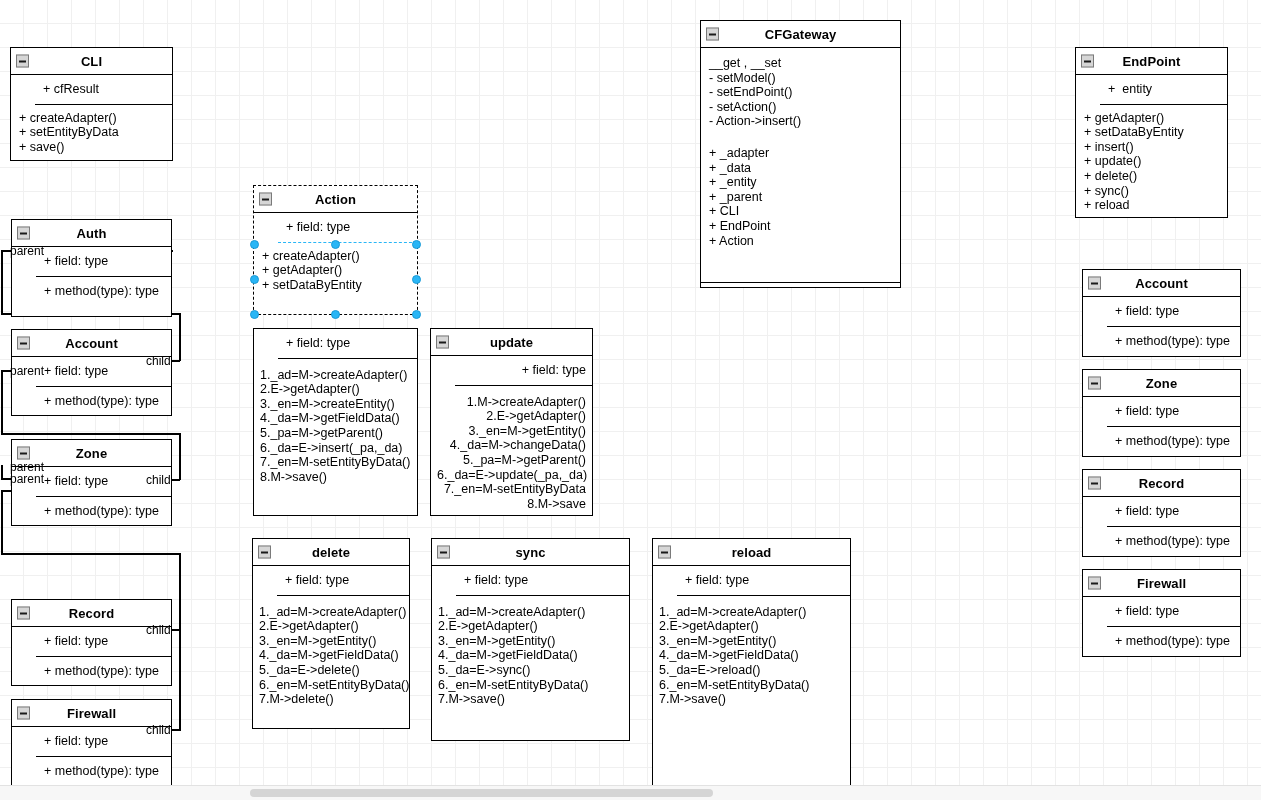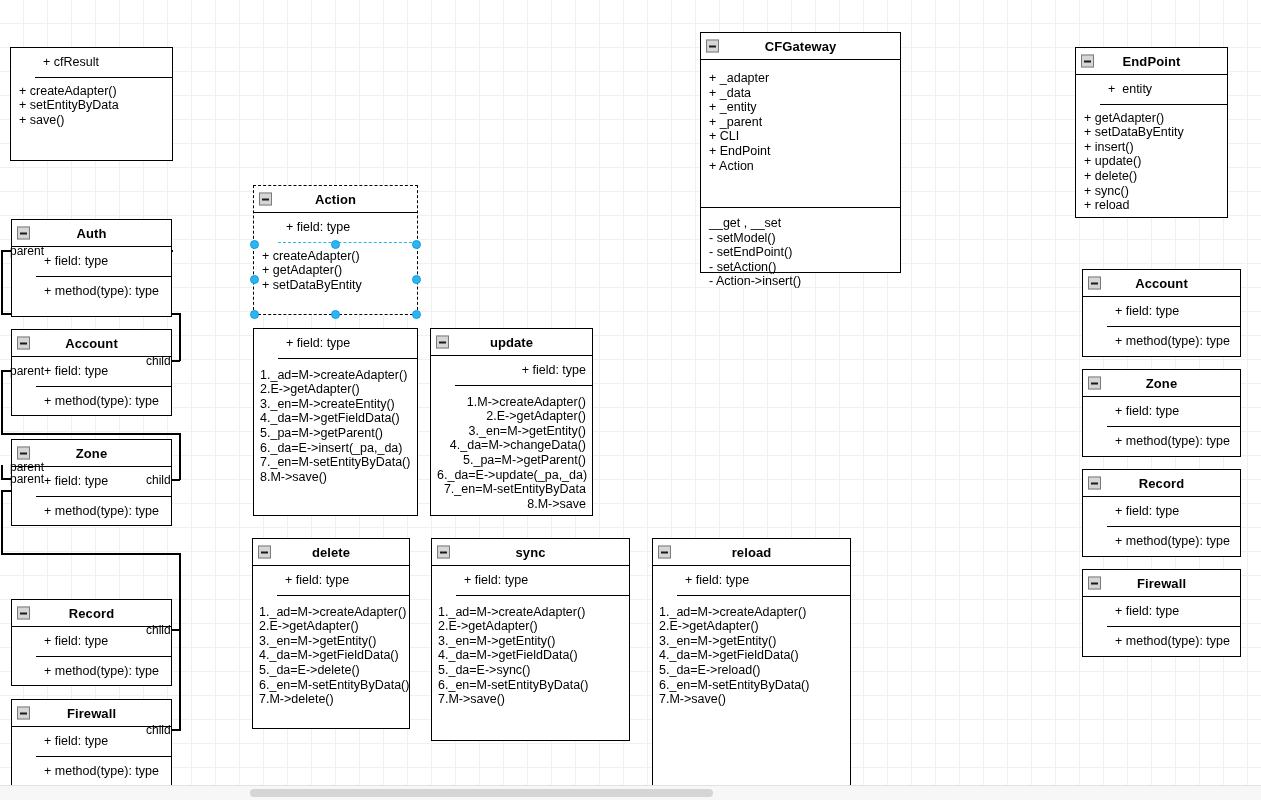--- a/index.html
+++ b/index.html
@@ -195,20 +195,24 @@
   <div class="edge-label" style="left:10px; top:245px;">parent</div>
   <div class="edge-label" style="left:10px; top:365px;">parent</div>
   <div class="edge-label" style="left:146px; top:355px;">child</div>
   <div class="edge-label" style="left:10px; top:461px;">parent</div>
   <div class="edge-label" style="left:10px; top:473px;">parent</div>
   <div class="edge-label" style="left:146px; top:474px;">child</div>
   <div class="edge-label" style="left:146px; top:624px;">child</div>
   <div class="edge-label" style="left:146px; top:724px;">child</div>
 
   <div class="uml" style="left:10px; top:47px; width:163px; height:114px;">
+    <div class="hdr">
+      <span class="collapse-icon"></span>
+      <span class="title">CLI</span>
+    </div>
     <div class="sect div field">
       <div class="ln">+ cfResult</div>
     </div>
     <div class="sect">
       <div class="ln">+ createAdapter()</div>
       <div class="ln">+ setEntityByData</div>
       <div class="ln">+ save()</div>
     </div>
   </div>
 
@@ -229,40 +233,40 @@
 
   <div class="handle" style="left:250px; top:240px;"></div>
   <div class="handle" style="left:331px; top:240px;"></div>
   <div class="handle" style="left:412px; top:240px;"></div>
   <div class="handle" style="left:250px; top:275px;"></div>
   <div class="handle" style="left:412px; top:275px;"></div>
   <div class="handle" style="left:250px; top:310px;"></div>
   <div class="handle" style="left:331px; top:310px;"></div>
   <div class="handle" style="left:412px; top:310px;"></div>
 
-  <div class="uml" style="left:700px; top:32px; width:201px; height:241px;">
+  <div class="uml" style="left:700px; top:20px; width:201px; height:268px;">
     <div class="hdr">
       <span class="collapse-icon"></span>
       <span class="title">CFGateway</span>
+    </div>
+    <div class="sect" style="padding-top:8px;">
+      <div class="ln">__get , __set</div>
+      <div class="ln">- setModel()</div>
+      <div class="ln">- setEndPoint()</div>
+      <div class="ln">- setAction()</div>
+      <div class="ln">- Action-&gt;insert()</div>
     </div>
     <div class="sect div" style="height:148px; padding-top:11px;">
       <div class="ln">+ _adapter</div>
       <div class="ln">+ _data</div>
       <div class="ln">+ _entity</div>
       <div class="ln">+ _parent</div>
       <div class="ln">+ CLI</div>
       <div class="ln">+ EndPoint</div>
       <div class="ln">+ Action</div>
-    </div>
-    <div class="sect" style="padding-top:8px;">
-      <div class="ln">__get , __set</div>
-      <div class="ln">- setModel()</div>
-      <div class="ln">- setEndPoint()</div>
-      <div class="ln">- setAction()</div>
-      <div class="ln">- Action-&gt;insert()</div>
     </div>
   </div>
 
   <div class="uml" style="left:1075px; top:47px; width:153px; height:171px;">
     <div class="hdr">
       <span class="collapse-icon"></span>
       <span class="title">EndPoint</span>
     </div>
     <div class="sect div field">
       <div class="ln">+  entity</div>

